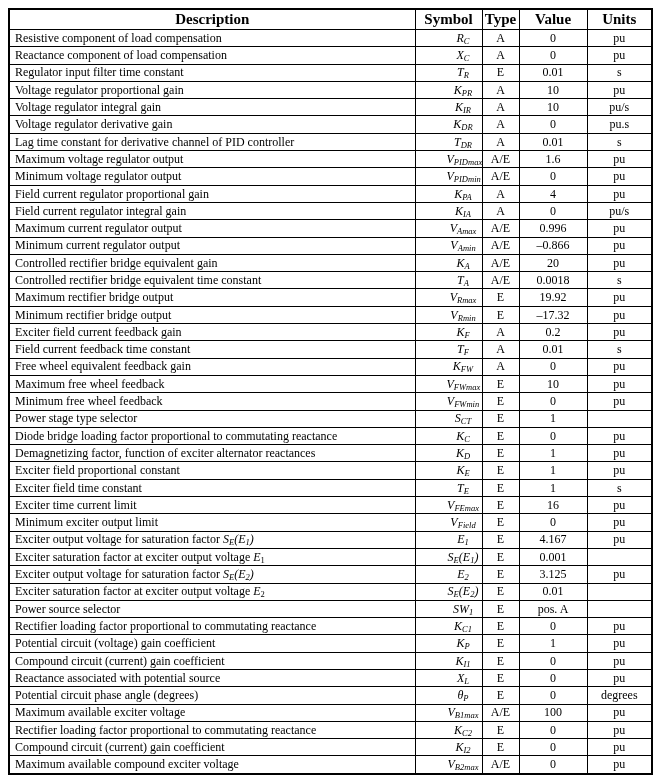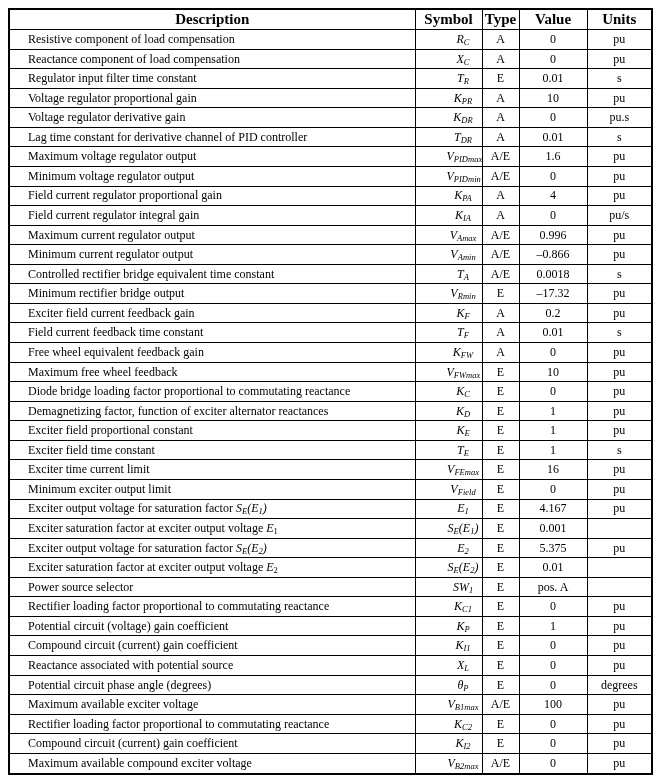--- a/index.html
+++ b/index.html
@@ -36,21 +36,21 @@
     vertical-align: middle;
   }
   .param-table th {
     font-weight: bold;
     text-align: center;
     font-size: 15px;
     height: 19px;
   }
   .param-table td.desc {
     text-align: left;
-    padding-left: 18px;
+    padding-left: 5px;
   }
   .param-table td.sym {
     text-align: center;
     font-style: italic;
     padding-left: 31px;
   }
   .param-table td.type,
   .param-table td.val,
   .param-table td.units {
     text-align: center;
@@ -105,20 +105,27 @@
           <td class="units">s</td>
         </tr>
         <tr>
           <td class="desc">Voltage regulator proportional gain</td>
           <td class="sym">K<sub>PR</sub></td>
           <td class="type">A</td>
           <td class="val">10</td>
           <td class="units">pu</td>
         </tr>
         <tr>
+          <td class="desc">Voltage regulator integral gain</td>
+          <td class="sym">K<sub>IR</sub></td>
+          <td class="type">A</td>
+          <td class="val">10</td>
+          <td class="units">pu/s</td>
+        </tr>
+        <tr>
           <td class="desc">Voltage regulator derivative gain</td>
           <td class="sym">K<sub>DR</sub></td>
           <td class="type">A</td>
           <td class="val">0</td>
           <td class="units">pu.s</td>
         </tr>
         <tr>
           <td class="desc">Lag time constant for derivative channel of PID controller</td>
           <td class="sym">T<sub>DR</sub></td>
           <td class="type">A</td>
@@ -161,27 +168,41 @@
           <td class="units">pu</td>
         </tr>
         <tr>
           <td class="desc">Minimum current regulator output</td>
           <td class="sym">V<sub>Amin</sub></td>
           <td class="type">A/E</td>
           <td class="val">–0.866</td>
           <td class="units">pu</td>
         </tr>
         <tr>
+          <td class="desc">Controlled rectifier bridge equivalent gain</td>
+          <td class="sym">K<sub>A</sub></td>
+          <td class="type">A/E</td>
+          <td class="val">20</td>
+          <td class="units">pu</td>
+        </tr>
+        <tr>
           <td class="desc">Controlled rectifier bridge equivalent time constant</td>
           <td class="sym">T<sub>A</sub></td>
           <td class="type">A/E</td>
           <td class="val">0.0018</td>
           <td class="units">s</td>
         </tr>
         <tr>
+          <td class="desc">Maximum rectifier bridge output</td>
+          <td class="sym">V<sub>Rmax</sub></td>
+          <td class="type">E</td>
+          <td class="val">19.92</td>
+          <td class="units">pu</td>
+        </tr>
+        <tr>
           <td class="desc">Minimum rectifier bridge output</td>
           <td class="sym">V<sub>Rmin</sub></td>
           <td class="type">E</td>
           <td class="val">–17.32</td>
           <td class="units">pu</td>
         </tr>
         <tr>
           <td class="desc">Exciter field current feedback gain</td>
           <td class="sym">K<sub>F</sub></td>
           <td class="type">A</td>
@@ -203,20 +224,34 @@
           <td class="units">pu</td>
         </tr>
         <tr>
           <td class="desc">Maximum free wheel feedback</td>
           <td class="sym">V<sub>FWmax</sub></td>
           <td class="type">E</td>
           <td class="val">10</td>
           <td class="units">pu</td>
         </tr>
         <tr>
+          <td class="desc">Minimum free wheel feedback</td>
+          <td class="sym">V<sub>FWmin</sub></td>
+          <td class="type">E</td>
+          <td class="val">0</td>
+          <td class="units">pu</td>
+        </tr>
+        <tr>
+          <td class="desc">Power stage type selector</td>
+          <td class="sym">S<sub>CT</sub></td>
+          <td class="type">E</td>
+          <td class="val">1</td>
+          <td class="units"></td>
+        </tr>
+        <tr>
           <td class="desc">Diode bridge loading factor proportional to commutating reactance</td>
           <td class="sym">K<sub>C</sub></td>
           <td class="type">E</td>
           <td class="val">0</td>
           <td class="units">pu</td>
         </tr>
         <tr>
           <td class="desc">Demagnetizing factor, function of exciter alternator reactances</td>
           <td class="sym">K<sub>D</sub></td>
           <td class="type">E</td>
@@ -262,21 +297,21 @@
           <td class="desc">Exciter saturation factor at exciter output voltage <i>E</i><sub>1</sub></td>
           <td class="sym">S<sub>E</sub>(E<sub>1</sub>)</td>
           <td class="type">E</td>
           <td class="val">0.001</td>
           <td class="units"></td>
         </tr>
         <tr>
           <td class="desc">Exciter output voltage for saturation factor <i>S<sub>E</sub>(E<sub>2</sub>)</i></td>
           <td class="sym">E<sub>2</sub></td>
           <td class="type">E</td>
-          <td class="val">5.375</td>
+          <td class="val">3.125</td>
           <td class="units">pu</td>
         </tr>
         <tr>
           <td class="desc">Exciter saturation factor at exciter output voltage <i>E</i><sub>2</sub></td>
           <td class="sym">S<sub>E</sub>(E<sub>2</sub>)</td>
           <td class="type">E</td>
           <td class="val">0.01</td>
           <td class="units"></td>
         </tr>
         <tr>

